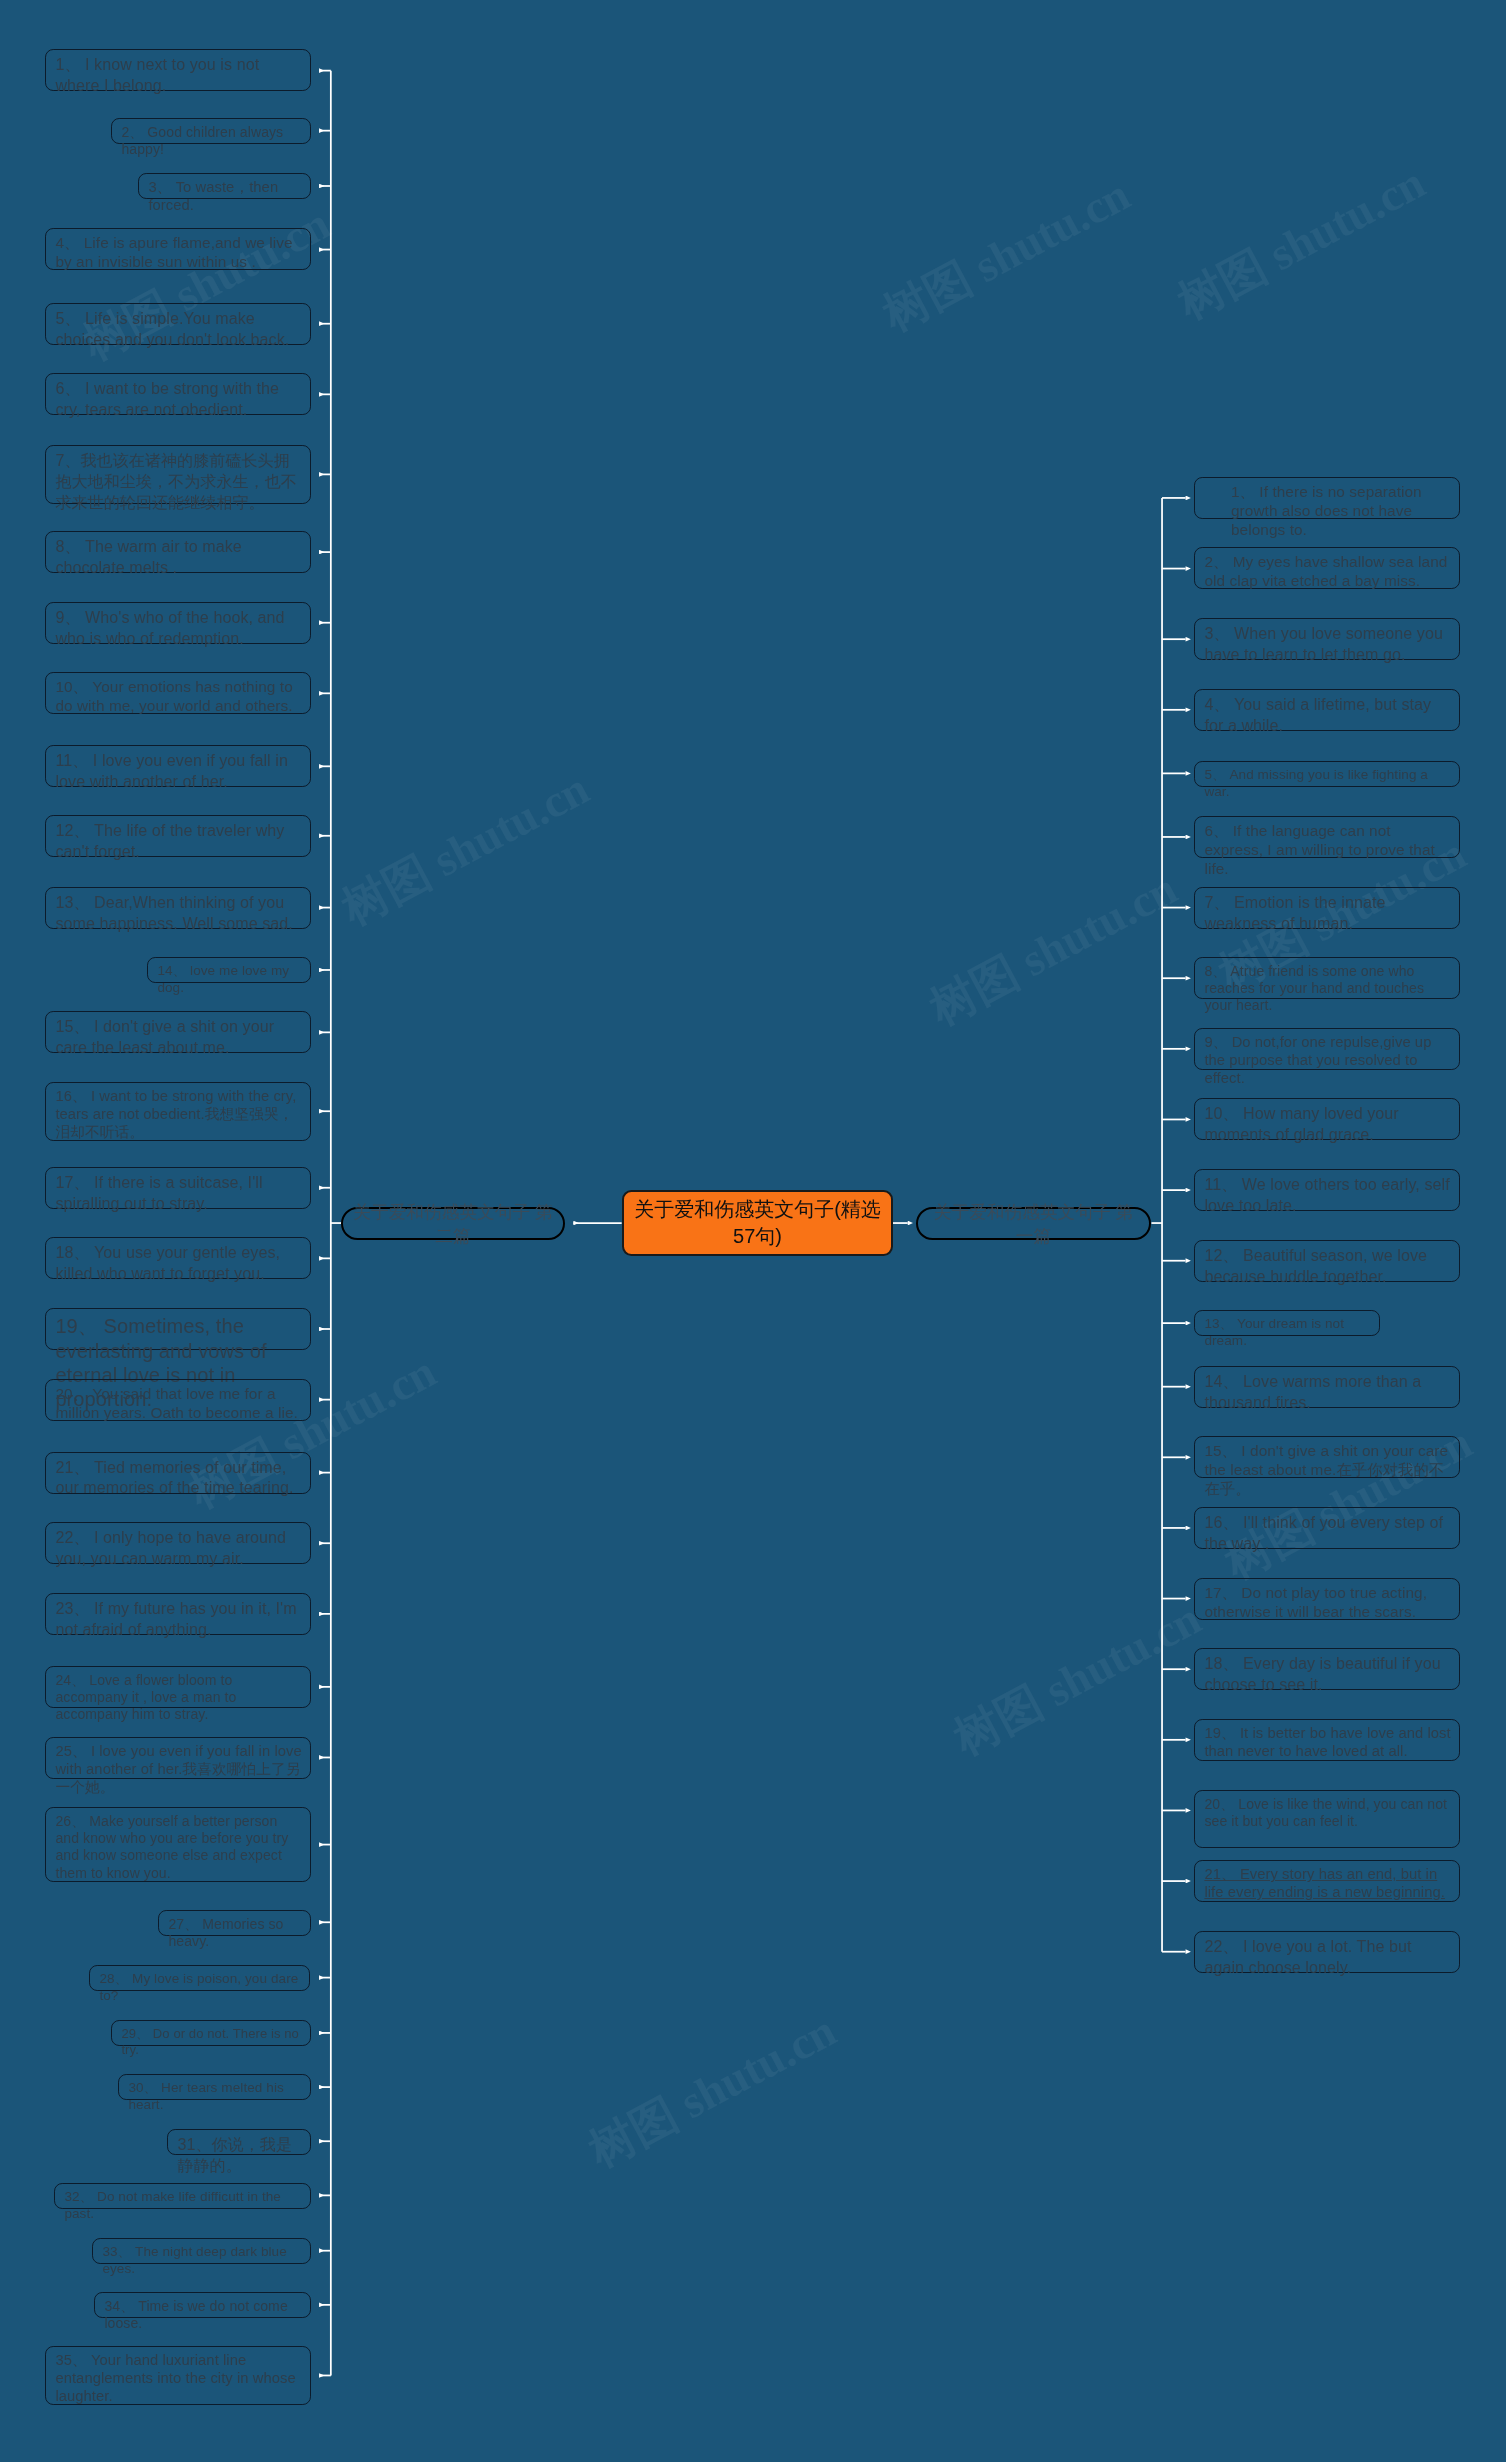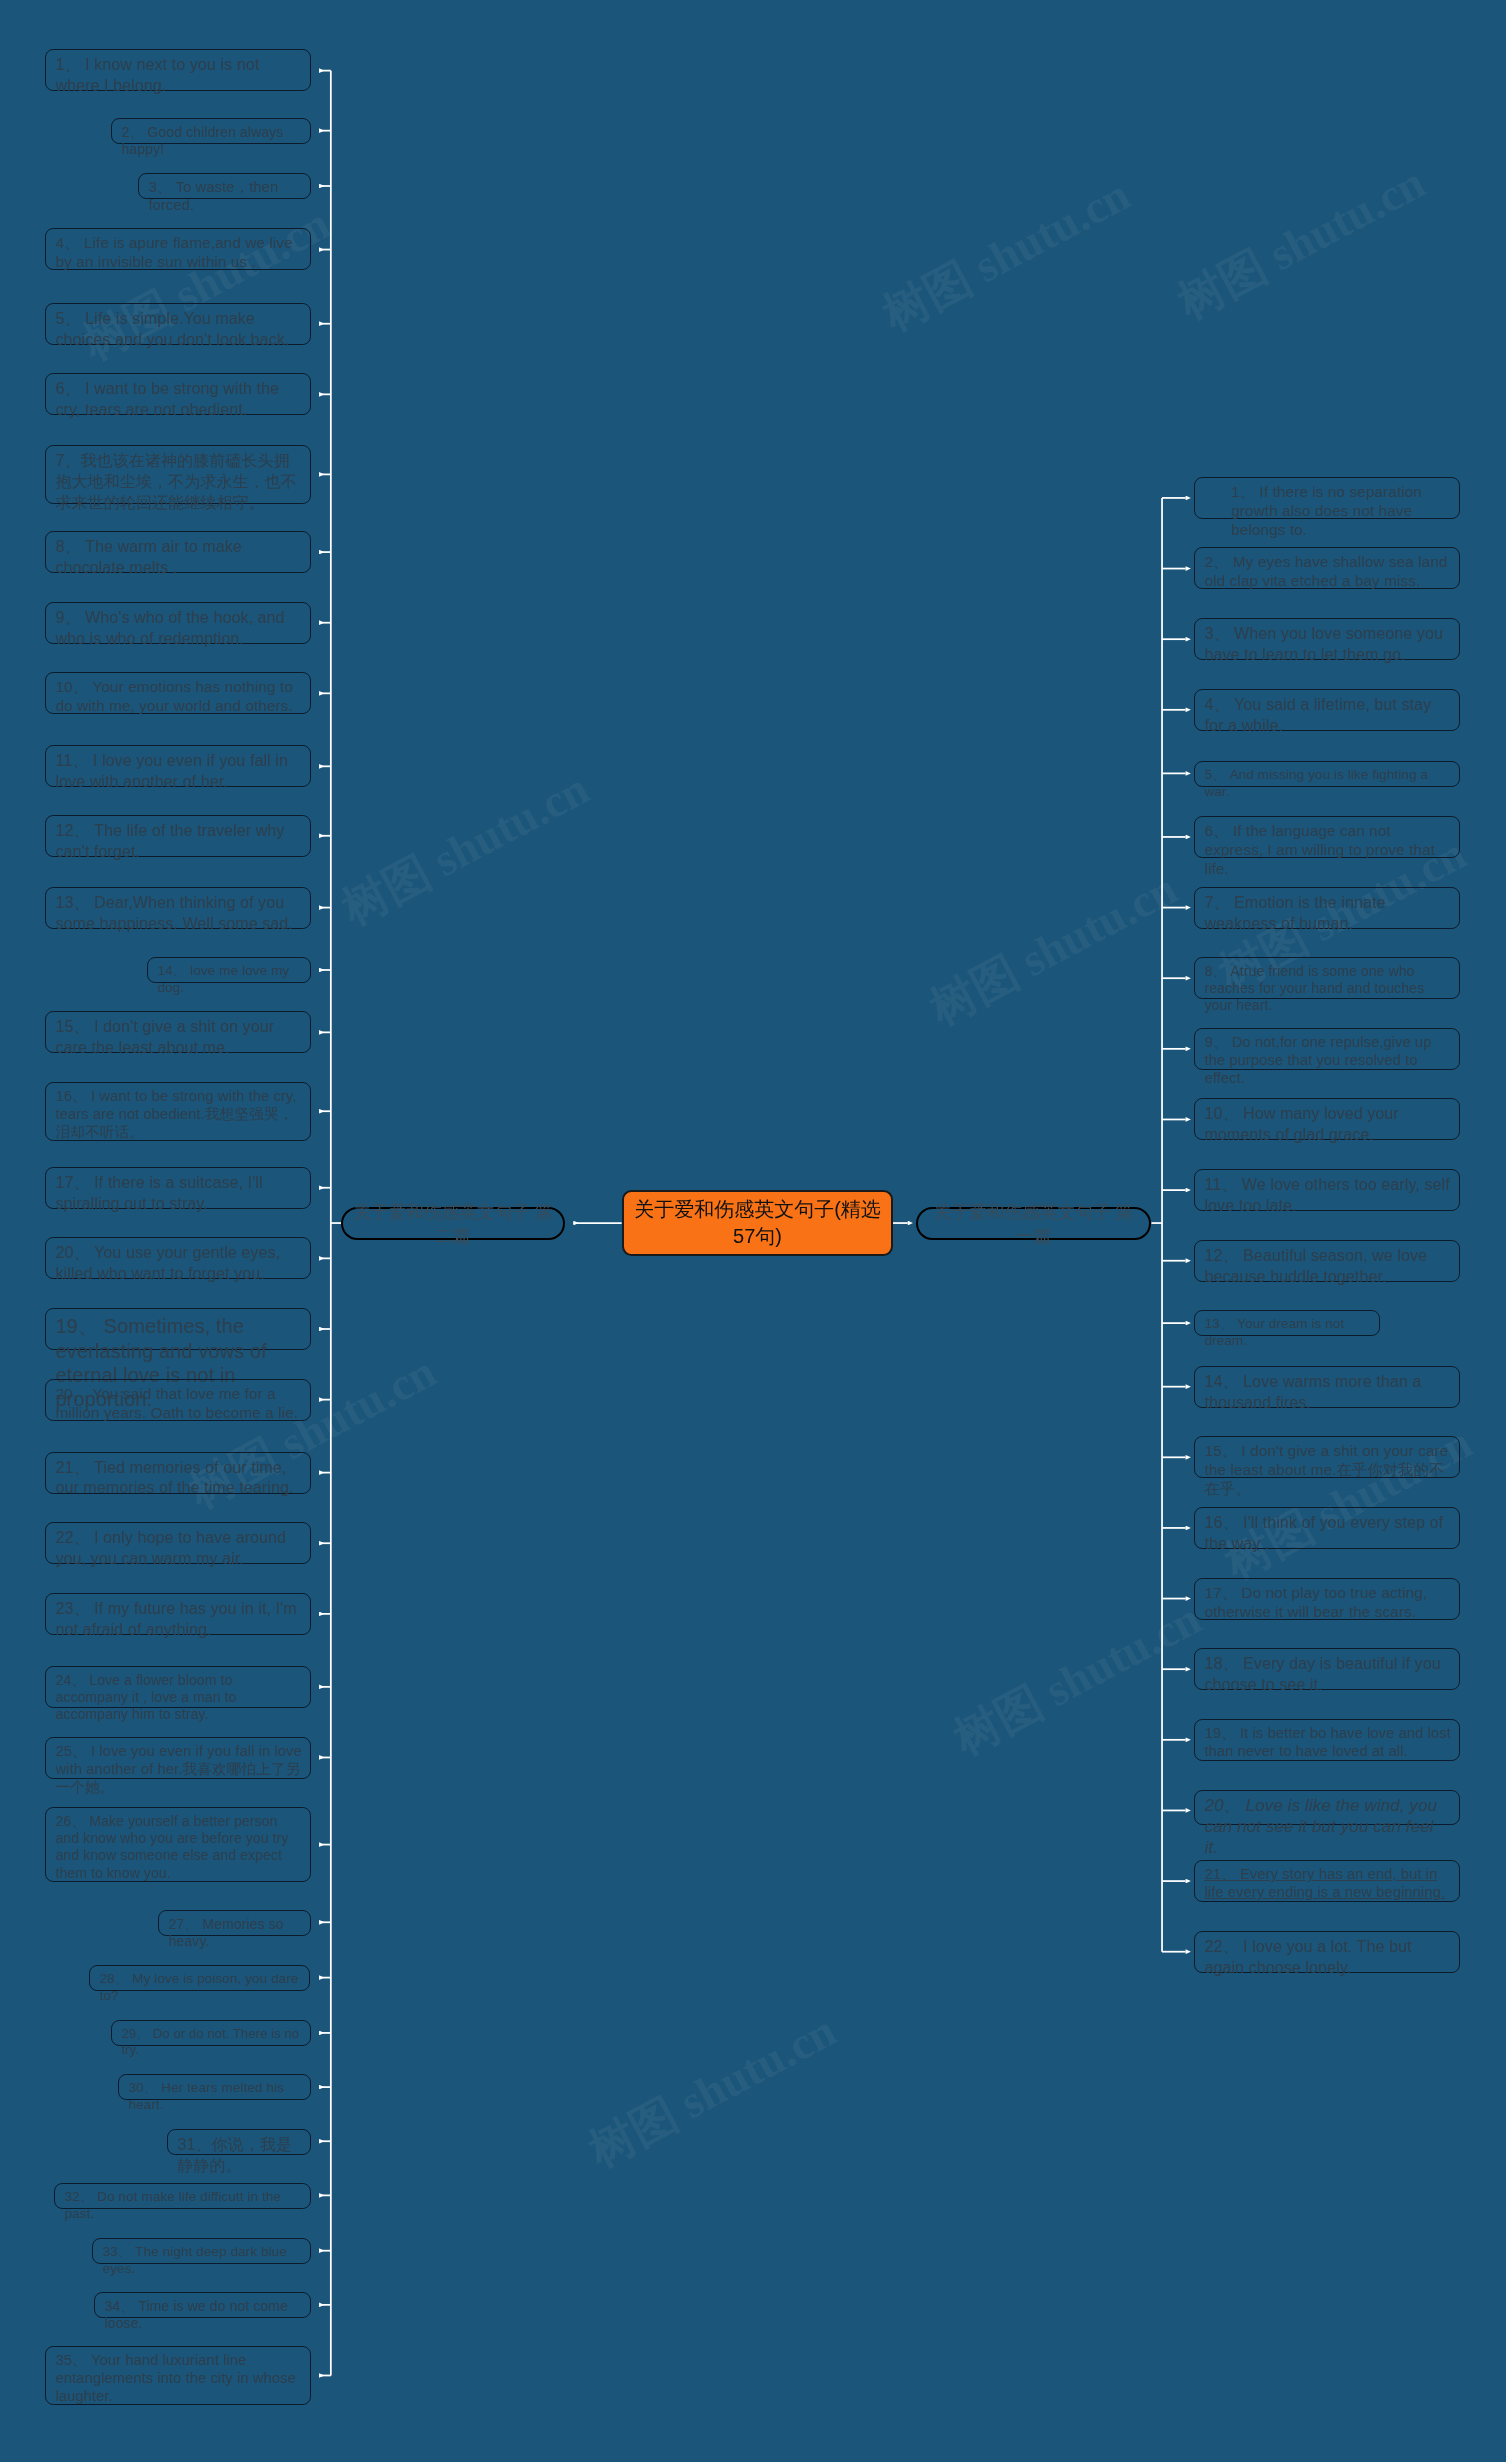--- a/index.html
+++ b/index.html
@@ -237,21 +237,21 @@
       <div class="node" style="left: 45px; top: 1011px; width: 266px; height: 42px;">
         <span>15、 I don't give a shit on your care the least about me.</span>
       </div>
       <div class="node" style="left: 45px; top: 1082px; width: 266px; height: 59px; font-size: 14.7px; line-height: 1.22;">
         <span>16、 I want to be strong with the cry, tears are not obedient.我想坚强哭，泪却不听话。</span>
       </div>
       <div class="node" style="left: 45px; top: 1167px; width: 266px; height: 42px;">
         <span>17、 If there is a suitcase, I'll spiralling out to stray.</span>
       </div>
       <div class="node" style="left: 45px; top: 1237px; width: 266px; height: 42px;">
-        <span>20、 You use your gentle eyes, killed who want to forget you.</span>
+        <span>18、 You use your gentle eyes, killed who want to forget you.</span>
       </div>
       <div class="node" style="left: 45px; top: 1308px; width: 266px; height: 42px; font-size: 20px; line-height: 1.22;">
         <span>19、 Sometimes, the everlasting and vows of eternal love is not in proportion.</span>
       </div>
       <div class="node" style="left: 45px; top: 1379px; width: 266px; height: 42px; font-size: 15.3px; line-height: 1.22;">
         <span>20、 You said that love me for a million years. Oath to become a lie.</span>
       </div>
       <div class="node" style="left: 45px; top: 1452px; width: 266px; height: 42px; font-size: 16px; line-height: 1.22;">
         <span>21、 Tied memories of our time, our memories of the time tearing.</span>
       </div>
@@ -349,21 +349,21 @@
       </div>
       <div class="node" style="left: 1194px; top: 1578px; width: 266px; height: 42px; font-size: 15.3px; line-height: 1.22;">
         <span>17、 Do not play too true acting, otherwise it will bear the scars.</span>
       </div>
       <div class="node" style="left: 1194px; top: 1648px; width: 266px; height: 42px;">
         <span>18、 Every day is beautiful if you choose to see it.</span>
       </div>
       <div class="node" style="left: 1194px; top: 1719px; width: 266px; height: 42px; font-size: 14.7px; line-height: 1.22;">
         <span>19、 It is better bo have love and lost than never to have loved at all.</span>
       </div>
-      <div class="node" style="left: 1194px; top: 1790px; width: 266px; height: 35px; font-size: 17px; line-height: 1.22; font-style: italic;">
+      <div class="node" style="left: 1194px; top: 1790px; width: 266px; height: 58px; font-size: 14px; line-height: 1.22;">
         <span>20、 Love is like the wind, you can not see it but you can feel it.</span>
       </div>
       <div class="node" style="left: 1194px; top: 1860px; width: 266px; height: 42px; font-size: 14.7px; line-height: 1.22; text-decoration: underline;">
         <span>21、 Every story has an end, but in life every ending is a new beginning.</span>
       </div>
       <div class="node" style="left: 1194px; top: 1931px; width: 266px; height: 42px;">
         <span>22、 I love you a lot. The but again choose lonely.</span>
       </div>
     </div>
 

